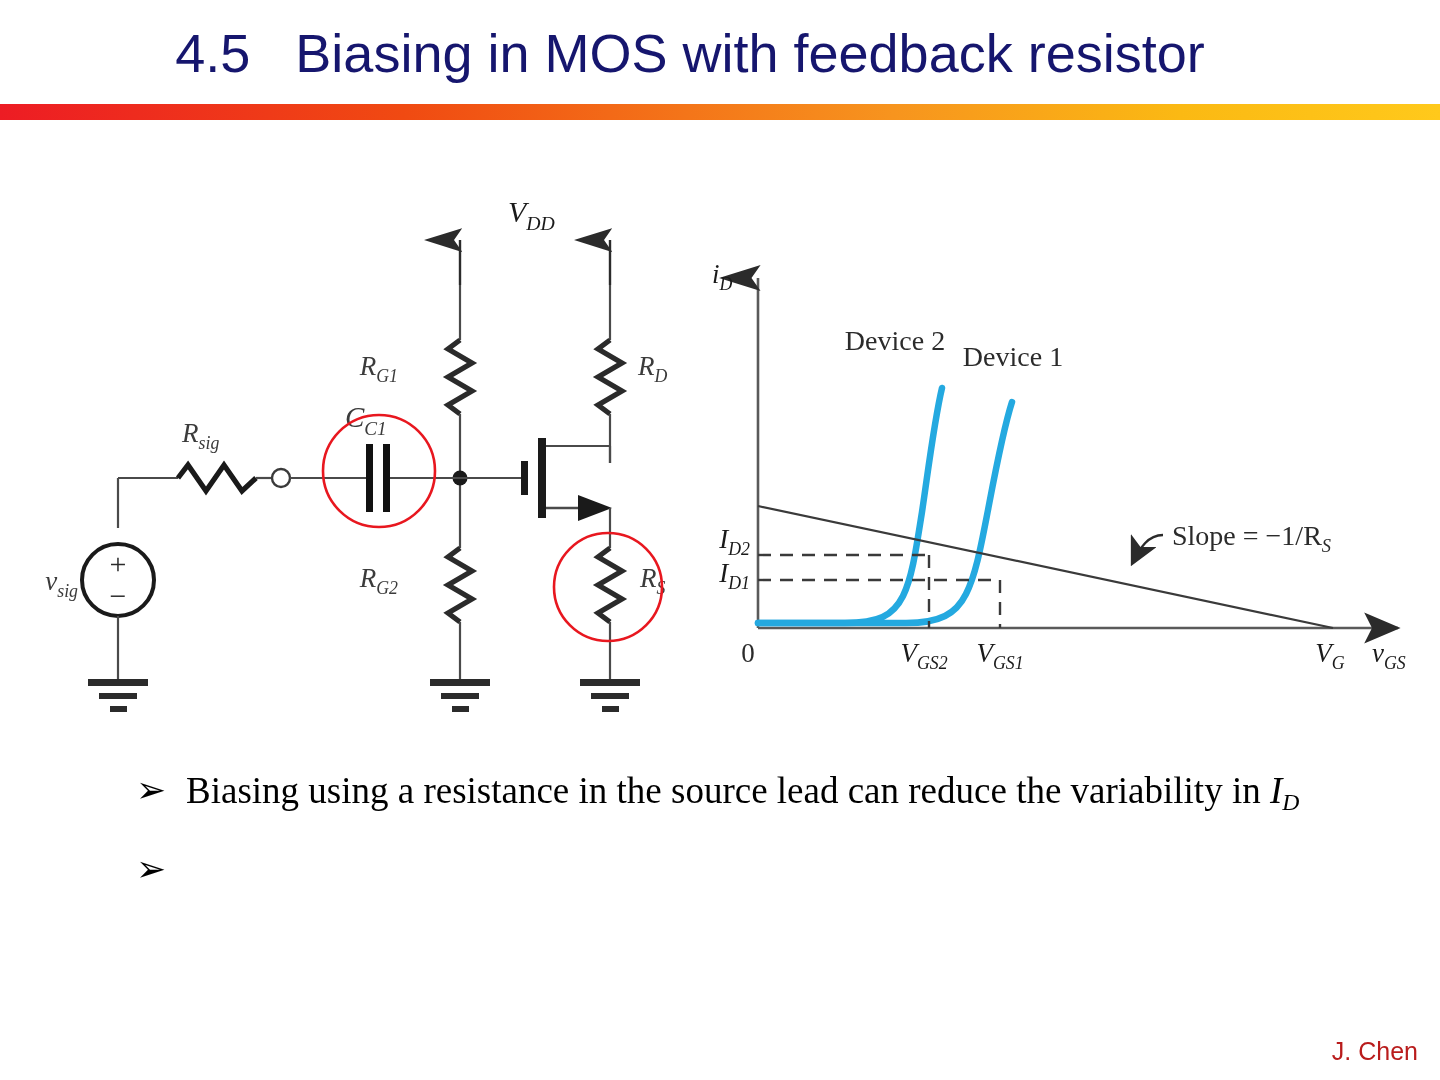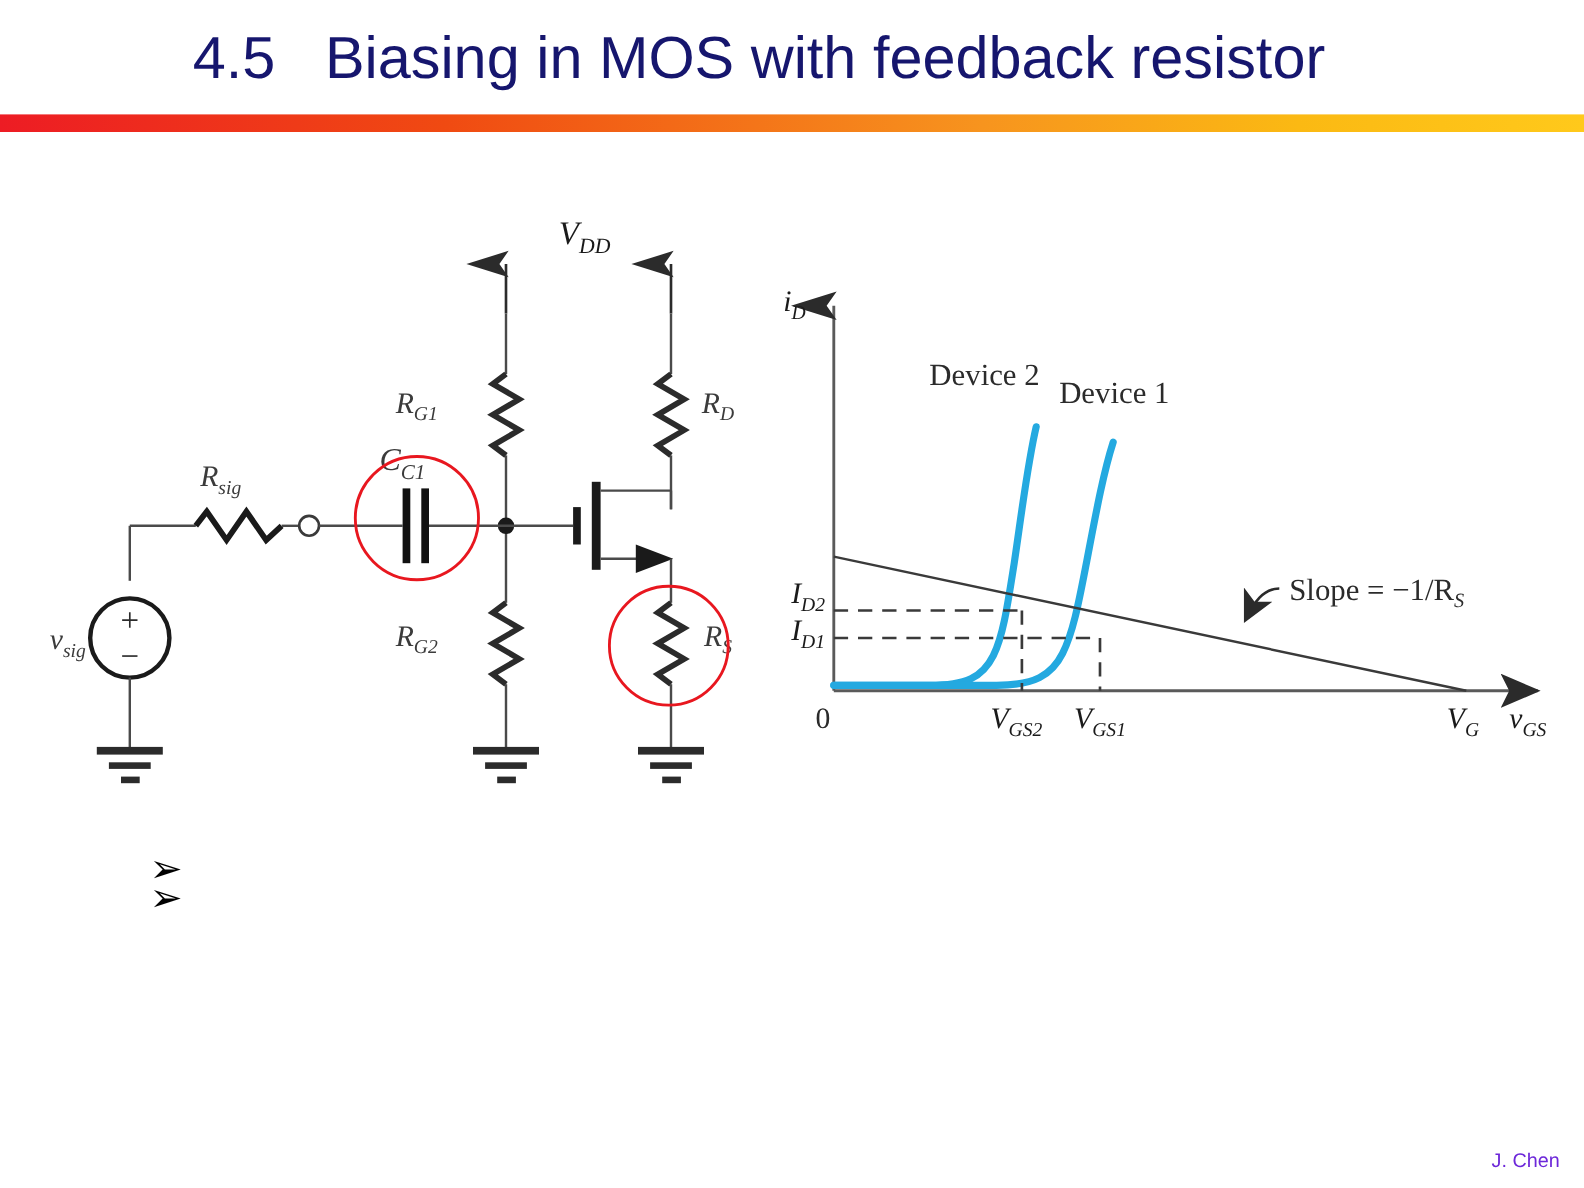--- a/index.html
+++ b/index.html
@@ -84,22 +84,22 @@
     font-style: italic;
     vertical-align: -0.28em;
   }
 
   
   #footer {
     position: absolute;
     right: 22px;
     bottom: 14px;
     font-family: "Liberation Sans", sans-serif;
-    font-size: 18px;
-    color: #6d28d9;
+    font-size: 25px;
+    color: #b91c1c;
   }
 
   
   .lbl {
     font-family: "Liberation Serif", serif;
     font-style: italic;
     fill: #3b3b3b;
   }
   .lbl-dark {
     font-family: "Liberation Serif", serif;
@@ -288,20 +288,21 @@
     </text>
   </g>
 
 </svg>
 </div>
 
 <div id="bullets">
 
   <div class="bullet">
     <span class="bullet-marker">➢</span>
+    <span class="bullet-text"><span>Biasing using a resistance in the source lead can reduce the variability in </span><i><span>I</span><sub>D</sub></i></span>
   </div>
 
   <div class="bullet">
     <span class="bullet-marker">➢</span>
   </div>
 
 </div>
 
 <div id="footer">J. Chen</div>
 

